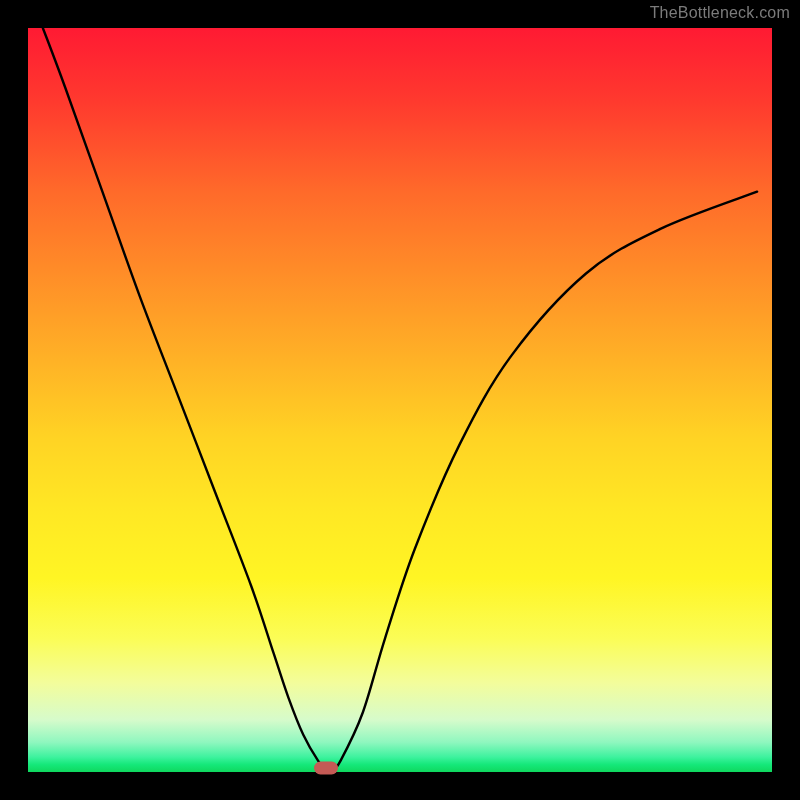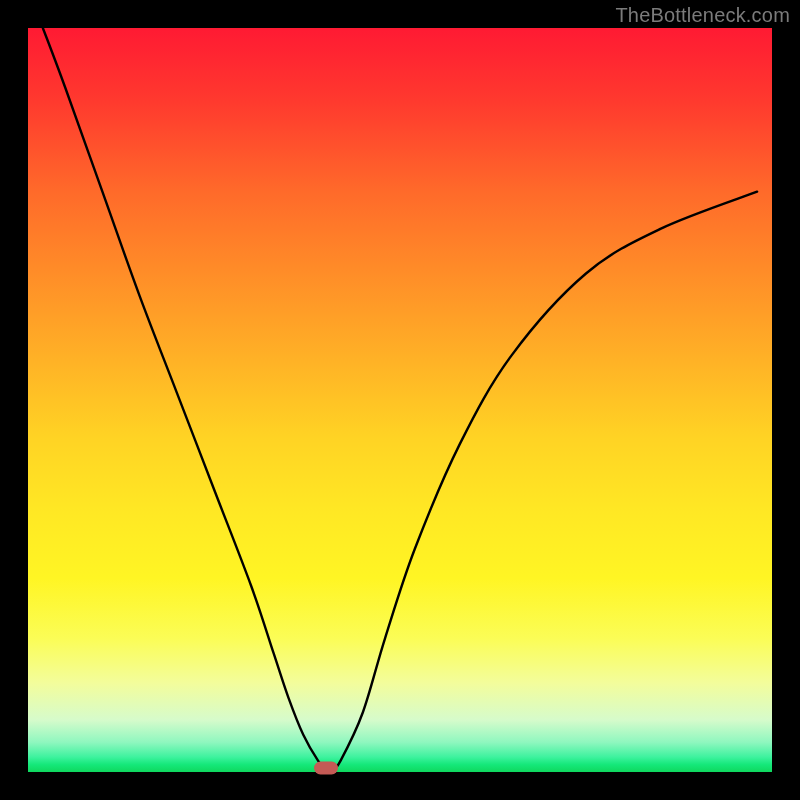--- a/index.html
+++ b/index.html
@@ -32,21 +32,21 @@
       #8ff7bf 96%,
       #3df29e 98%,
       #15e87a 99%,
       #0fd85e 100%);
   }
   .watermark {
     position: absolute;
     top: 4px;
     right: 10px;
     color: #7b7b7b;
-    font-size: 20px;
+    font-size: 16px;
     font-weight: 500;
     letter-spacing: 0.2px;
     z-index: 5;
   }
   svg.curve {
     position: absolute;
     left: 0; top: 0;
     width: 100%; height: 100%;
     z-index: 2;
   }

